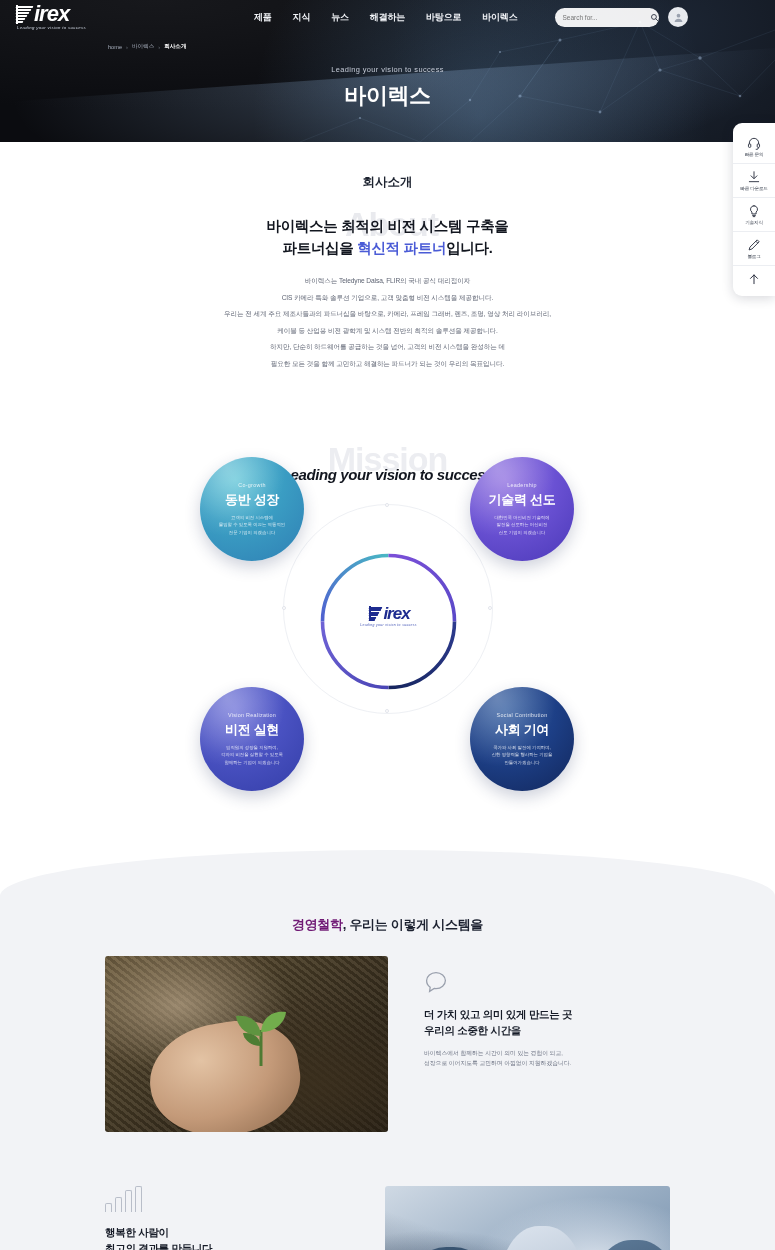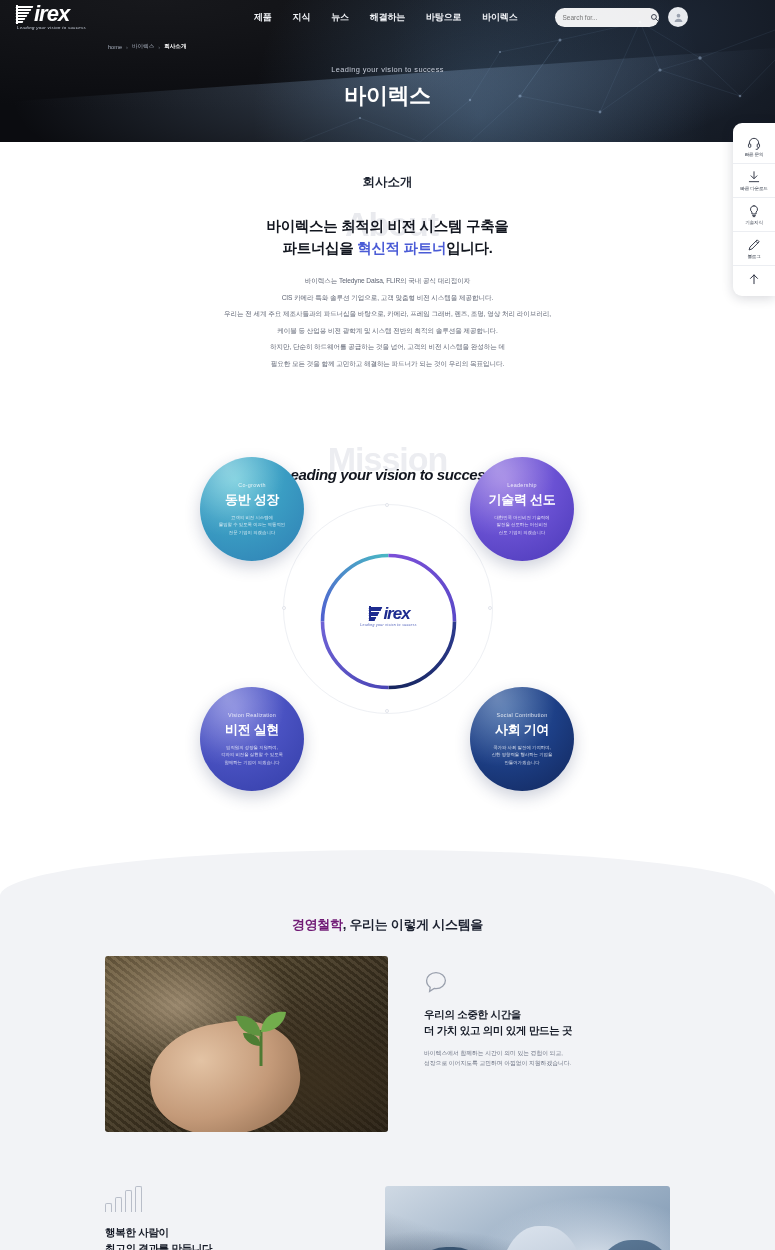--- a/index.html
+++ b/index.html
@@ -486,22 +486,22 @@
       <path d="M37 30 C52 30 61 20 62 10 C47 8 38 17 37 30Z" fill="#72ad4c"></path>
       <path d="M37 44 C27 44 20 38 19 31 C30 30 36 36 37 44Z" fill="#4d7d33"></path>
     </svg>
   </div>
 
   <div class="quote">
     <svg viewBox="0 0 24 24" fill="none" stroke="#9aa0ad" stroke-width="1.3">
       <path d="M12 2.6c5.2 0 9.4 3.6 9.4 8s-4.2 8-9.4 8c-.6 0-1.2 0-1.8-.1L5.6 21.4l.6-4.2C3.8 15.7 2.6 13.3 2.6 10.6c0-4.4 4.2-8 9.4-8z"></path>
     </svg>
     <div class="q-head">
+      <div>더 가치 있고 의미 있게  만드는 곳</div>
       <div>우리의 소중한 시간을</div>
-      <div>더 가치 있고 의미 있게  만드는 곳</div>
     </div>
     <div class="q-body">
       <div>바이렉스에서 함께하는 시간이 의미 있는 경험이 되고,</div>
       <div>성장으로 이어지도록 고민하며 아낌없이 지원하겠습니다.</div>
     </div>
   </div>
 
   <div class="stat">
     <div class="bars">
       <i style="height:9px"></i>

